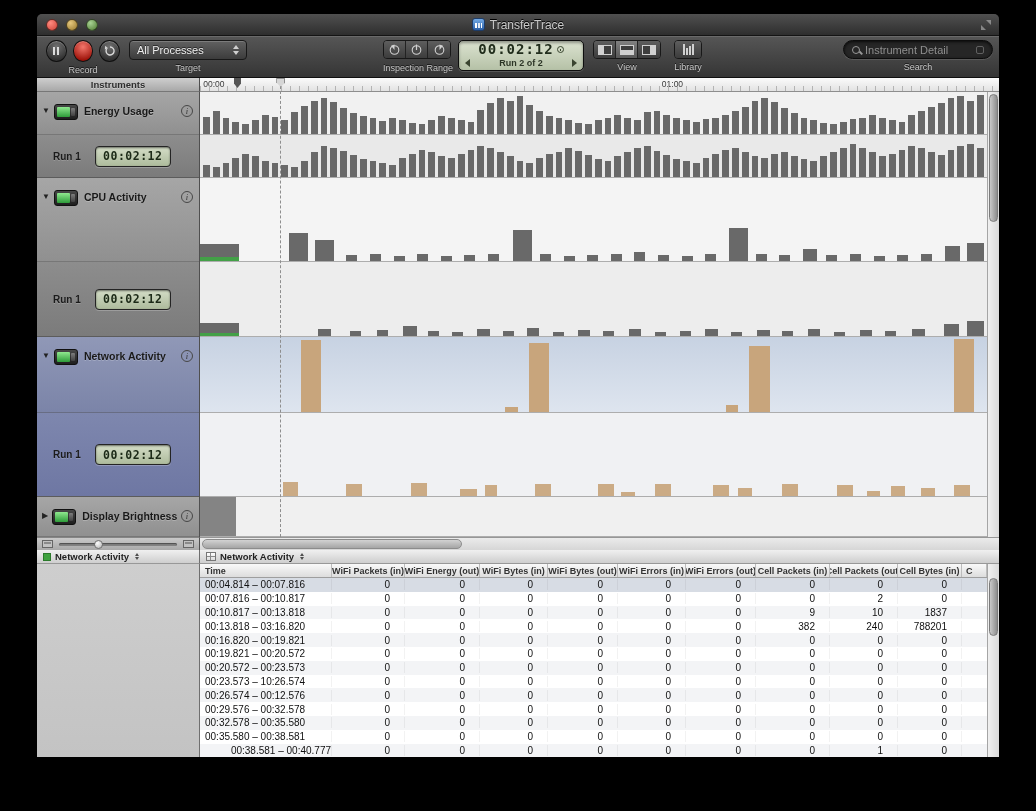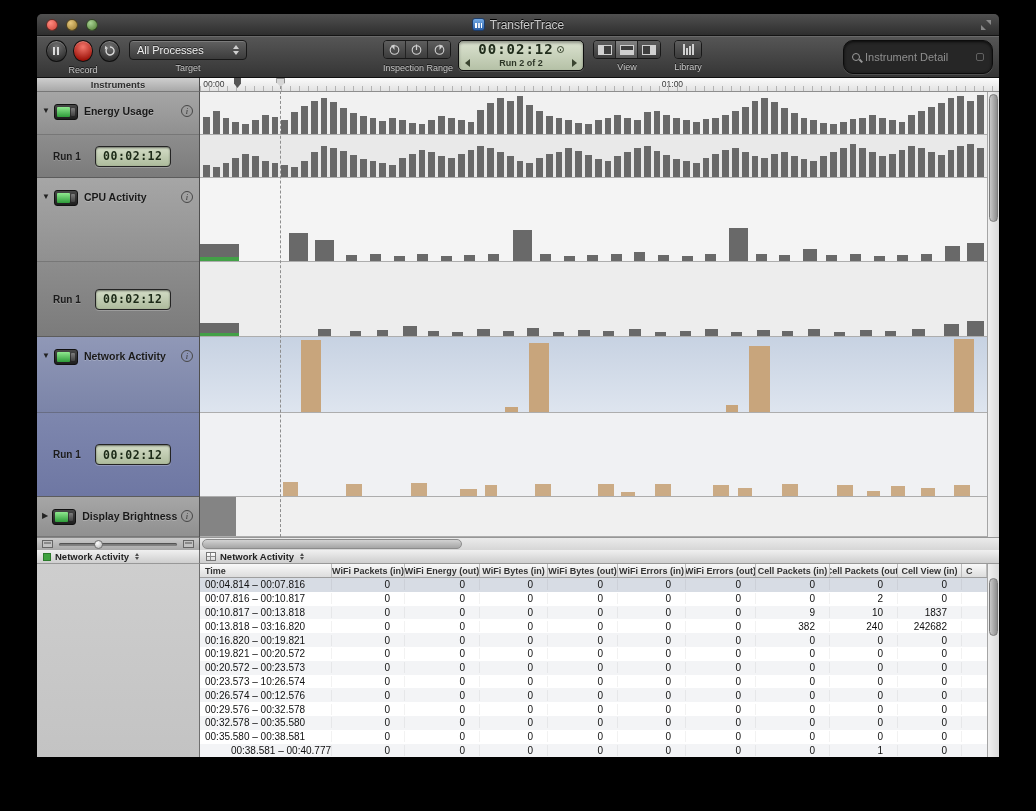--- a/index.html
+++ b/index.html
@@ -44,21 +44,21 @@
   .libicon i{display:block;width:2px;background:#d0d0d0}
   .libicon i:nth-child(1){height:11px}.libicon i:nth-child(2){height:7px}.libicon i:nth-child(3){height:9px}.libicon i:nth-child(4){height:11px}
   .lcd{position:absolute;left:421px;top:4px;width:126px;height:31px;border-radius:5px;background:linear-gradient(#dce3d1,#b5c1a6);border:1px solid #0e0e0e;box-shadow:inset 0 2px 3px rgba(0,0,0,.35),0 1px 0 rgba(255,255,255,.15)}
   .lcd .time{font-family:"DejaVu Sans Mono",monospace;font-size:14px;font-weight:bold;color:#212d1c;letter-spacing:1px;line-height:17px;text-align:center}
   .watch{display:inline-block;width:7px;height:7px;border:1px solid #39462f;border-radius:50%;vertical-align:1px;margin-left:3px;position:relative}
   .watch::after{content:"";position:absolute;left:2px;top:2px;width:1px;height:2px;background:#39462f}
   .lcd .nav{position:relative;font-size:9px;font-weight:bold;color:#2c3526;line-height:11px;text-align:center}
   .navarrow{position:absolute;bottom:2px;width:0;height:0;border:4px solid transparent}
   .navarrow.l{left:6px;border-right:5px solid #3a4430;border-left:none}
   .navarrow.r{right:6px;border-left:5px solid #3a4430;border-right:none}
-  .search{width:150px;height:34px;border-radius:10px;background:#262626;border:1px solid #0c0c0c;box-shadow:inset 0 1px 3px rgba(0,0,0,.75),0 1px 0 rgba(255,255,255,.12);display:flex;align-items:center;padding:0 8px;gap:5px}
+  .search{width:150px;height:19px;border-radius:10px;background:#262626;border:1px solid #0c0c0c;box-shadow:inset 0 1px 3px rgba(0,0,0,.75),0 1px 0 rgba(255,255,255,.12);display:flex;align-items:center;padding:0 8px;gap:5px}
   .mag{width:8px;height:8px;border:1.5px solid #999;border-radius:50%;position:relative;flex:none}
   .mag::after{content:"";position:absolute;width:4px;height:1.5px;background:#999;transform:rotate(45deg);right:-4px;bottom:-1px}
   .ph-text{font-size:11px;color:#8f8f8f;white-space:nowrap;overflow:hidden}
   .snap{margin-left:auto;width:8px;height:8px;border:1px solid #616161;border-radius:2px;flex:none}
 
   
   .inst-header{position:absolute;top:64px;left:0;width:163px;height:14px;background:linear-gradient(#cecece,#a8a8a8);border-bottom:1px solid #777;border-right:1px solid #4f4f4f;font-size:9.5px;font-weight:bold;color:#2d2d2d;display:flex;align-items:center;justify-content:center;text-shadow:0 1px 0 rgba(255,255,255,.4)}
   .ruler{position:absolute;top:64px;left:163px;right:0;height:14px;background:linear-gradient(#fbfbfb,#e2e2e2);border-bottom:1px solid #8d8d8d;overflow:hidden}
   .ruler::after{content:"";position:absolute;left:0;right:0;bottom:0;height:5px;background:repeating-linear-gradient(90deg,#b3b3b3 0 1px,transparent 1px 9px)}
   .rlabel{position:absolute;top:1px;font-size:8.5px;color:#3a3a3a}
@@ -609,21 +609,21 @@
   <div class="thead">
       <div class="th time" style="width: 132px;">Time</div>
       <div class="th" style="width: 73px;">WiFi Packets (in)</div>
       <div class="th" style="width: 75px;">WiFi Energy (out)</div>
       <div class="th" style="width: 68px;">WiFi Bytes (in)</div>
       <div class="th" style="width: 70px;">WiFi Bytes (out)</div>
       <div class="th" style="width: 68px;">WiFi Errors (in)</div>
       <div class="th" style="width: 70px;">WiFi Errors (out)</div>
       <div class="th" style="width: 74px;">Cell Packets (in)</div>
       <div class="th" style="width: 68px;">Cell Packets (out)</div>
-      <div class="th" style="width: 64px;">Cell View (in)</div>
+      <div class="th" style="width: 64px;">Cell Bytes (in)</div>
       <div class="th fill">C</div>
     </div>
   <div class="tbody">
       <div class="tr alt sel">
         <div class="td time" style="width: 132px;">00:04.814 – 00:07.816</div>
         <div class="td" style="width: 73px;">0</div>
         <div class="td" style="width: 75px;">0</div>
         <div class="td" style="width: 68px;">0</div>
         <div class="td" style="width: 70px;">0</div>
         <div class="td" style="width: 68px;">0</div>
@@ -662,21 +662,21 @@
       <div class="tr">
         <div class="td time" style="width: 132px;">00:13.818 – 03:16.820</div>
         <div class="td" style="width: 73px;">0</div>
         <div class="td" style="width: 75px;">0</div>
         <div class="td" style="width: 68px;">0</div>
         <div class="td" style="width: 70px;">0</div>
         <div class="td" style="width: 68px;">0</div>
         <div class="td" style="width: 70px;">0</div>
         <div class="td" style="width: 74px;">382</div>
         <div class="td" style="width: 68px;">240</div>
-        <div class="td" style="width: 64px;">242682</div>
+        <div class="td" style="width: 64px;">788201</div>
         <div class="td fill"></div>
       </div>
       <div class="tr alt">
         <div class="td time" style="width: 132px;">00:16.820 – 00:19.821</div>
         <div class="td" style="width: 73px;">0</div>
         <div class="td" style="width: 75px;">0</div>
         <div class="td" style="width: 68px;">0</div>
         <div class="td" style="width: 70px;">0</div>
         <div class="td" style="width: 68px;">0</div>
         <div class="td" style="width: 70px;">0</div>

